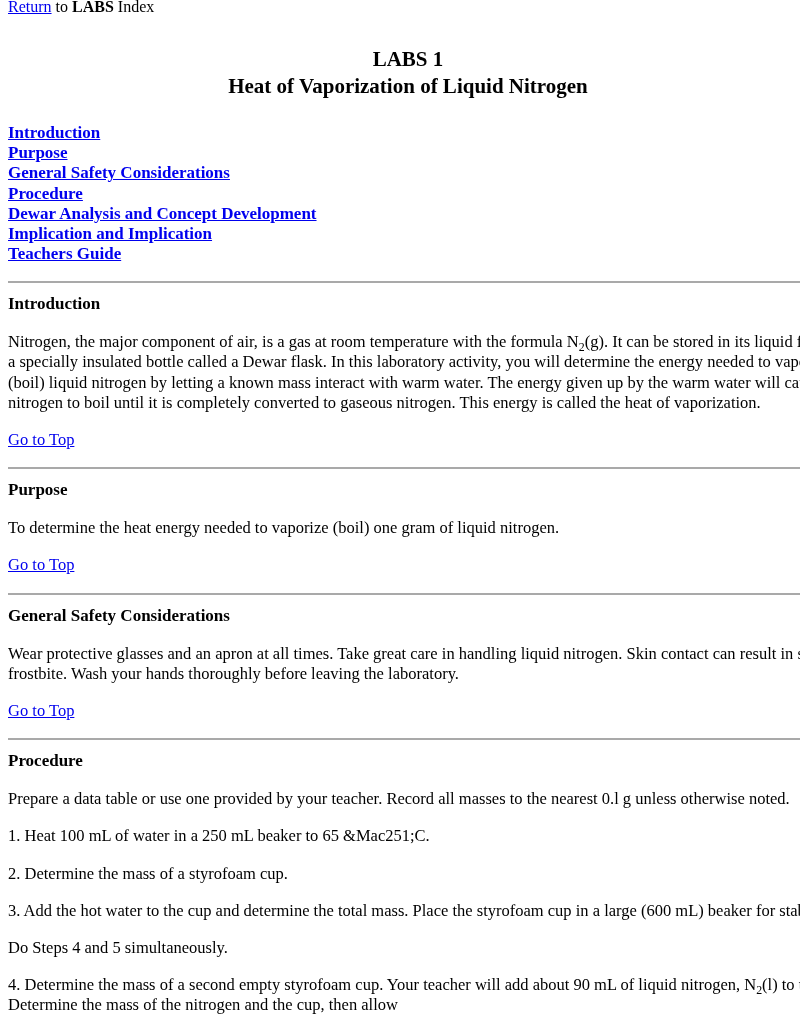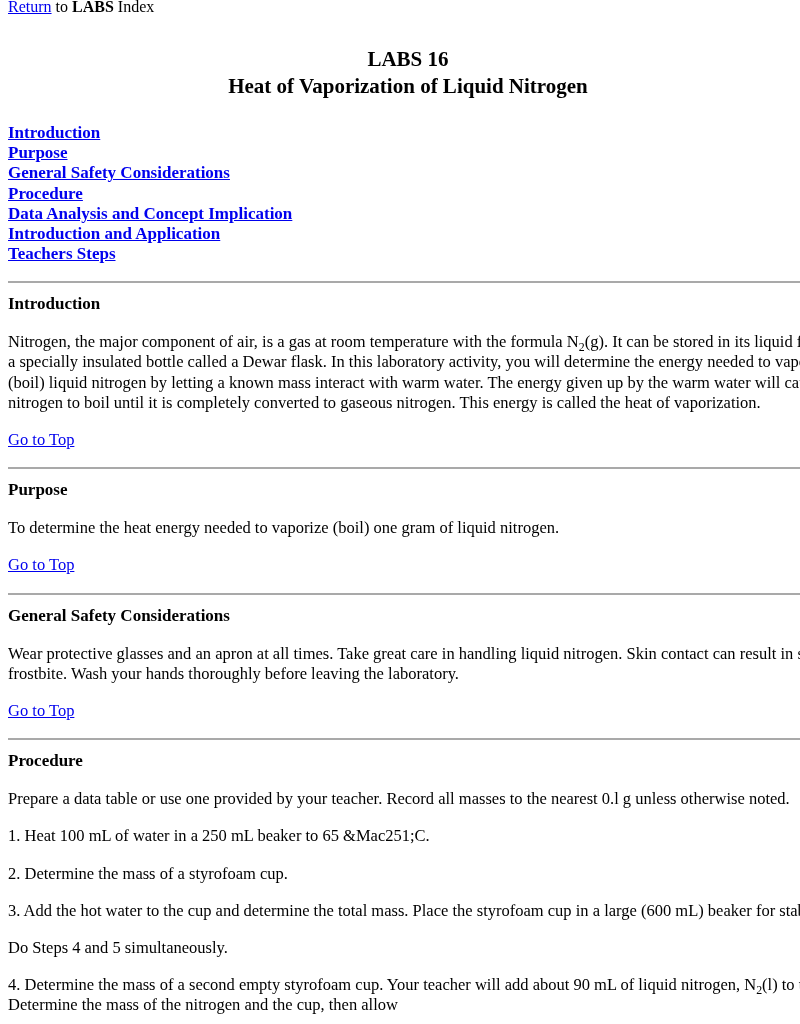--- a/index.html
+++ b/index.html
@@ -97,32 +97,32 @@
   }
 </style>
 </head>
 <body>
 
 <div class="page">
 
   <p class="breadcrumb"><a href="#">Return</a><span> to </span><span class="bold">LABS</span><span> Index</span></p>
 
   <h1 class="doc-title">
-    <span>LABS 16</span>
+    <span>LABS 1</span>
     <span class="line2">Heat of Vaporization of Liquid Nitrogen</span>
   </h1>
 
   <ul class="toc">
     <li><a href="#">Introduction</a></li>
     <li><a href="#">Purpose</a></li>
     <li><a href="#">General Safety Considerations</a></li>
     <li><a href="#">Procedure</a></li>
-    <li><a href="#">Data Analysis and Concept Implication</a></li>
-    <li><a href="#">Introduction and Application</a></li>
-    <li><a href="#">Teachers Steps</a></li>
+    <li><a href="#">Dewar Analysis and Concept Development</a></li>
+    <li><a href="#">Implication and Implication</a></li>
+    <li><a href="#">Teachers Guide</a></li>
   </ul>
 
   <hr class="rule">
 
   <h2 class="section-head">Introduction</h2>
   <p class="body-text"><span>Nitrogen, the major component of air, is a gas at room temperature with the formula N</span><sub>2</sub><span>(g). It can be stored in its liquid form in a specially insulated bottle called a Dewar flask. In this laboratory activity, you will determine the energy needed to vaporize (boil) liquid nitrogen by letting a known mass interact with warm water. The energy given up by the warm water will cause the nitrogen to boil until it is completely converted to gaseous nitrogen. This energy is called the heat of vaporization.</span></p>
   <p class="goto"><a href="#">Go to Top</a></p>
 
   <hr class="rule">
 

